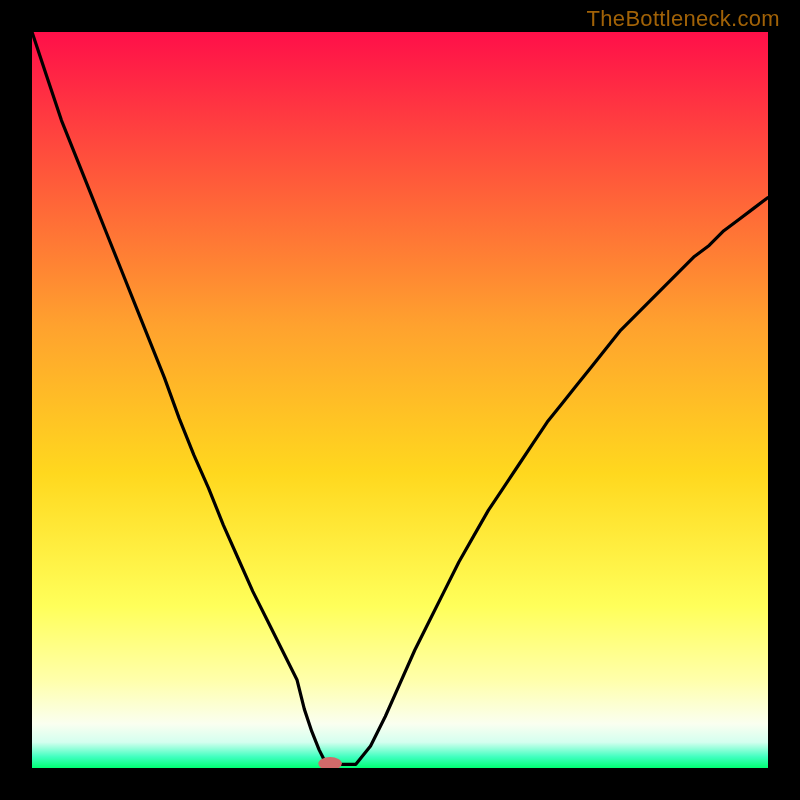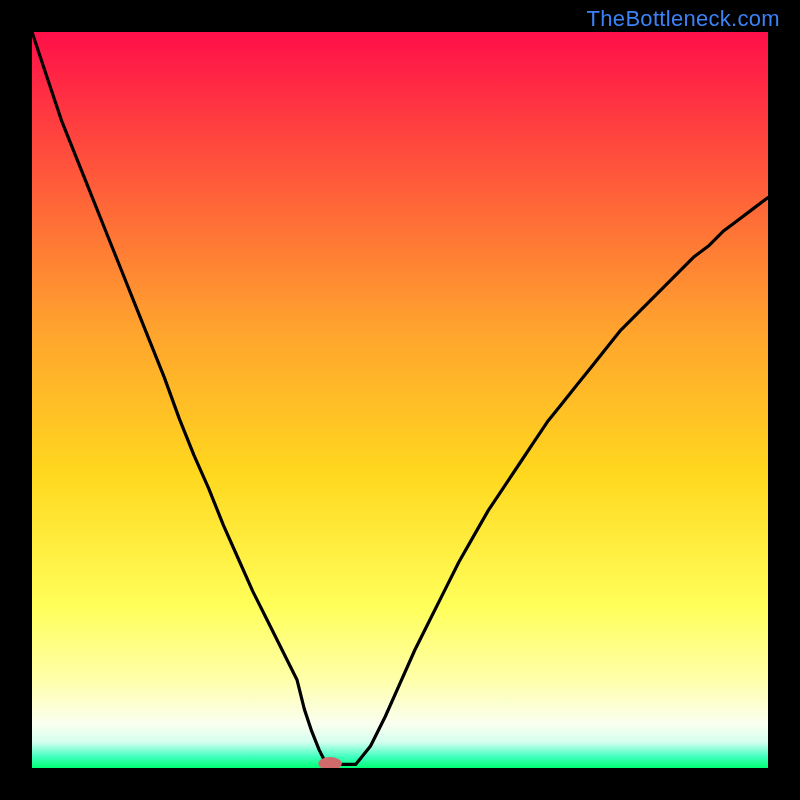--- a/index.html
+++ b/index.html
@@ -24,21 +24,21 @@
     position: absolute;
     left: 0;
     top: 0;
     width: 736px;
     height: 736px;
   }
   .watermark {
     position: absolute;
     top: 6px;
     right: 20px;
-    color: #3b82f6;
+    color: #a16207;
     font-size: 22px;
     font-weight: 500;
     letter-spacing: 0.3px;
   }
 </style>
 </head>
 <body>
 
 <div class="frame">
   <svg class="plot" viewBox="0 0 736 736" preserveAspectRatio="none">

